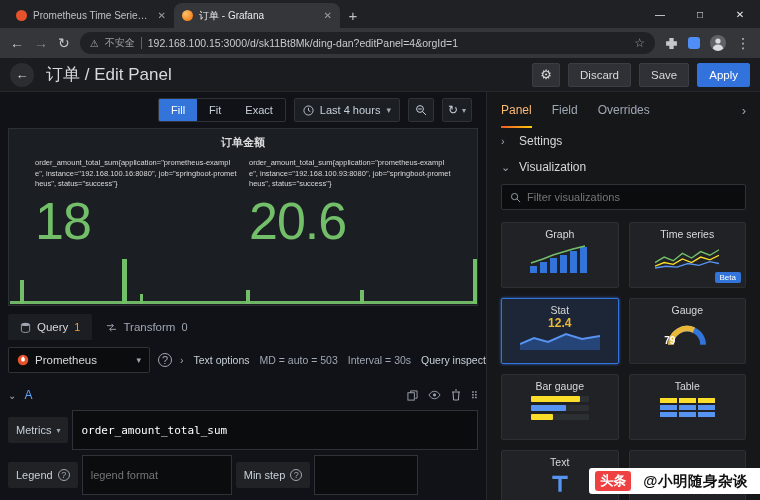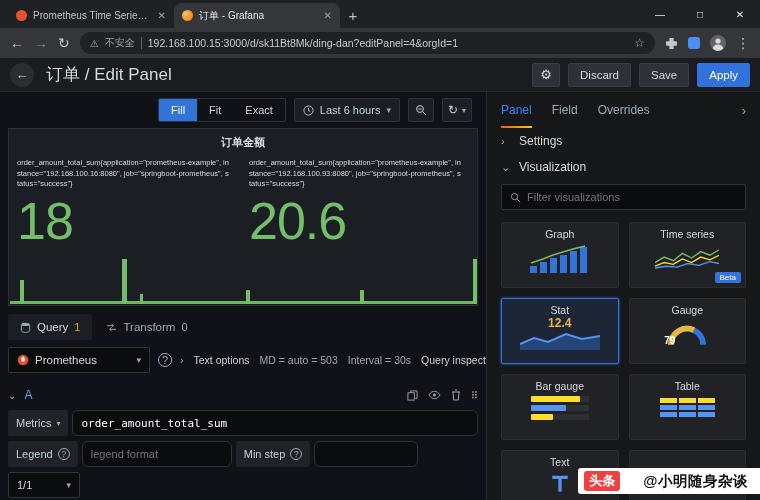--- a/index.html
+++ b/index.html
@@ -41,21 +41,21 @@
 
 
 .left{position:absolute;top:92px;left:0;width:486px;bottom:0;background:#111217;overflow:hidden}
 .viz-toolbar{height:36px;display:flex;align-items:center;justify-content:flex-end;padding:0 14px;gap:8px}
 .seg{display:flex;border:1px solid #2f3237;border-radius:2px;overflow:hidden;height:24px}
 .segb{padding:0 12px;font-size:11px;display:flex;align-items:center;color:#c7d0d9;background:transparent}
 .segb.active{background:#3274d9;color:#fff}
 .tp{height:24px;border:1px solid #2f3237;background:#1b1e23;border-radius:2px;display:flex;align-items:center;gap:6px;padding:0 8px;color:#c7d0d9;font-size:11px}
 .sqbtn{height:24px;min-width:26px;border:1px solid #2f3237;background:#1b1e23;border-radius:2px;display:flex;align-items:center;justify-content:center;color:#c7d0d9;font-size:12px;gap:4px;padding:0 5px}
 
-.stat-panel{margin:0 8px;height:178px;background:#1b1e23;border:1px solid #2c2f34;position:relative;padding:6px 2px;overflow:hidden}
+.stat-panel{margin:0 8px;height:178px;background:#1b1e23;border:1px solid #2c2f34;position:relative;padding:6px 20px;overflow:hidden}
 .panel-title{text-align:center;color:#d8d9da;font-size:11px;font-weight:700;margin-bottom:8px}
 .stats{display:flex}
 .stat{width:50%;padding:0 6px}
 .m-label{color:#d8d9da;font-size:7.5px;line-height:1.4;word-break:break-all;max-width:212px}
 .m-value{color:#73bf69;font-size:52px;font-weight:500;line-height:1.05;margin-top:4px;letter-spacing:-1px}
 .spark{position:absolute;left:1px;right:1px;bottom:1px;height:48px}
 
 .q-tabs{display:flex;align-items:flex-end;gap:2px;padding:6px 8px 0;height:34px}
 .q-tab{display:flex;align-items:center;gap:6px;padding:7px 12px;font-size:11.5px;color:#9fa7b3;border-radius:2px 2px 0 0}
 .q-tab.active{background:#1b1e23;color:#d8d9da}
@@ -68,30 +68,30 @@
 .help-ic{color:#9fa7b3;font-size:11px;border:1px solid #9fa7b3;border-radius:50%;width:14px;height:14px;display:flex;align-items:center;justify-content:center;flex:none}
 .q-opts{margin-left:auto;display:flex;align-items:center;gap:10px;font-size:10.5px;color:#9fa7b3;flex:none}
 .q-opts .strong{color:#c7d0d9}
 
 .q-editor{padding:4px 8px 0}
 .row-a{display:flex;align-items:center;gap:8px;height:22px;margin-bottom:4px}
 .refid{color:#58a6ff;font-size:12px;font-weight:500}
 .row-a .ricons{margin-left:auto;display:flex;gap:10px;align-items:center;color:#9fa7b3}
 .frow{display:flex;gap:4px;margin-bottom:5px;align-items:center}
 .flabel{height:26px;background:#202226;color:#c7d0d9;font-size:11px;display:flex;align-items:center;padding:0 8px;gap:5px;border-radius:2px;flex:none}
-.finput{height:26px;background:#0b0c0e;border:1px solid #2f3237;border-radius:6px;color:#d8d9da;font-size:11px;padding:12px 8px;outline:none}
+.finput{height:40px;background:#0b0c0e;border:1px solid #2f3237;border-radius:0;color:#d8d9da;font-size:11px;padding:12px 8px;outline:none}
 .finput.mono{font-family:"DejaVu Sans Mono",monospace;color:#fff;flex:1}
 .fselect{height:26px;background:#0b0c0e;border:1px solid #2f3237;border-radius:2px;color:#d8d9da;font-size:11px;display:flex;align-items:center;gap:8px;padding:0 8px}
 .fselect .caret{color:#9fa7b3;font-size:9px}
 
 
 .sidebar{position:absolute;top:92px;left:486px;right:0;bottom:0;background:#161719;border-left:1px solid #26282c;overflow:hidden}
 .sb-tabs{display:flex;align-items:center;height:36px;padding:0 14px;gap:20px;font-size:12px;color:#9fa7b3}
 .sb-tab{height:100%;display:flex;align-items:center;position:relative}
-.sb-tab.active{color:#3b82f6}
+.sb-tab.active{color:#fdba74}
 .sb-tab.active::after{content:"";position:absolute;left:0;right:0;bottom:0;height:2px;background:linear-gradient(90deg,#f05a28,#fbca0a)}
 .sb-chevron{margin-left:auto;color:#9fa7b3;font-size:13px}
 .sb-row{display:flex;align-items:center;gap:8px;height:26px;padding:0 14px;color:#d8d9da;font-size:12px}
 .sb-row .ch{color:#9fa7b3;font-size:11px;width:10px}
 .filter{margin:4px 14px 12px;height:26px;background:#0b0c0e;border:1px solid #2f3237;border-radius:2px;display:flex;align-items:center;gap:6px;padding:0 8px}
 .filter input{background:none;border:0;outline:none;color:#c7d0d9;font-size:11px;flex:1;font-family:"Liberation Sans",sans-serif}
 .viz-grid{display:grid;grid-template-columns:1fr 1fr;gap:10px;padding:0 14px}
 .viz-card{height:66px;background:#202226;border:1px solid #2c3033;border-radius:2px;position:relative;display:flex;flex-direction:column;align-items:center;padding-top:5px;overflow:hidden}
 .viz-card.selected{border:1px solid #3274d9;background:#1d2636;box-shadow:0 0 3px #3274d9}
 .viz-name{font-size:10.5px;color:#d8d9da;line-height:1.2}
@@ -101,21 +101,21 @@
 .gauge-wrap{position:relative}
 .gauge-num{position:absolute;left:0;right:0;bottom:1px;text-align:left;color:#fff;font-size:10px;font-weight:700}
 .bg-row{width:58px;height:6px;background:#2c3033;margin:3px auto 0;border-radius:1px}
 .bg-fill{height:100%;border-radius:1px}
 .tbl{display:grid;grid-template-columns:repeat(3,17px);gap:2px;margin-top:5px}
 .tbl i{display:block;height:5px}
 .tbl .hy{background:#fade2a}
 .tbl .cb{background:#5794f2}
 
 
-.watermark{position:absolute;right:0;bottom:6px;background:#fff;display:flex;align-items:center;gap:23px;padding:3px 12px 3px 6px;border-radius:3px 0 0 3px;z-index:50}
+.watermark{position:absolute;right:0;bottom:6px;background:#fff;display:flex;align-items:center;gap:12px;padding:3px 12px 3px 6px;border-radius:3px 0 0 3px;z-index:50}
 .wm-badge{background:#f04142;color:#fff;font-size:13px;font-weight:700;padding:2px 5px;border-radius:3px;line-height:1.2}
 .wm-text{color:#111;font-size:14.5px;font-weight:700;letter-spacing:.5px}
 svg{display:block}
 </style>
 </head>
 <body>
 
 <div id="root">
 
   <div class="tabbar">
@@ -177,21 +177,21 @@
       <div class="seg">
         <div class="segb active">Fill</div>
         <div class="segb">Fit</div>
         <div class="segb">Exact</div>
       </div>
       <div class="tp">
         <svg width="11" height="11" viewBox="0 0 12 12">
             <circle cx="6" cy="6" r="5" fill="none" stroke="#c7d0d9"></circle>
             <path d="M6 3v3l2 1.2" stroke="#c7d0d9" fill="none"></path>
           </svg>
-        <span>Last 6 hours</span>
+        <span>Last 4 hours</span>
         <span style="font-size:9px;color:#9fa7b3">▾</span>
       </div>
       <div class="sqbtn">
         <svg width="12" height="12" viewBox="0 0 12 12">
             <circle cx="5" cy="5" r="3.4" fill="none" stroke="#c7d0d9"></circle>
             <path d="M3.3 5h3.4M7.6 7.6L11 11" stroke="#c7d0d9"></path>
           </svg>
       </div>
       <div class="sqbtn">
         <span>↻</span>

